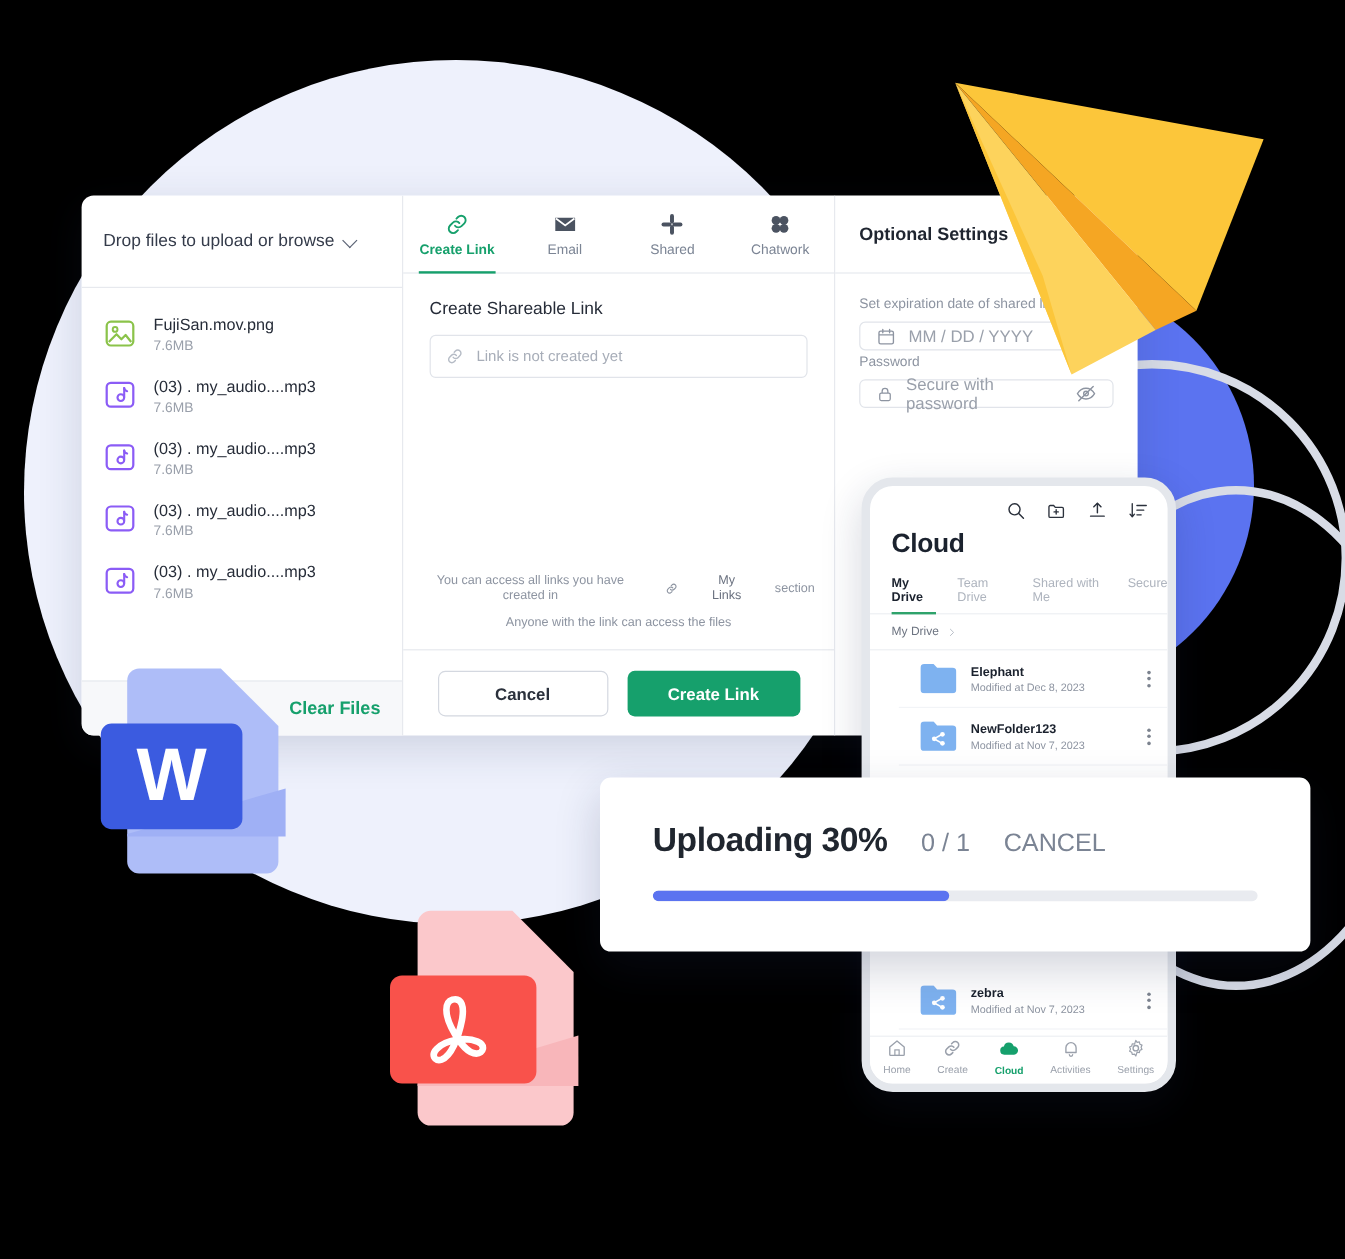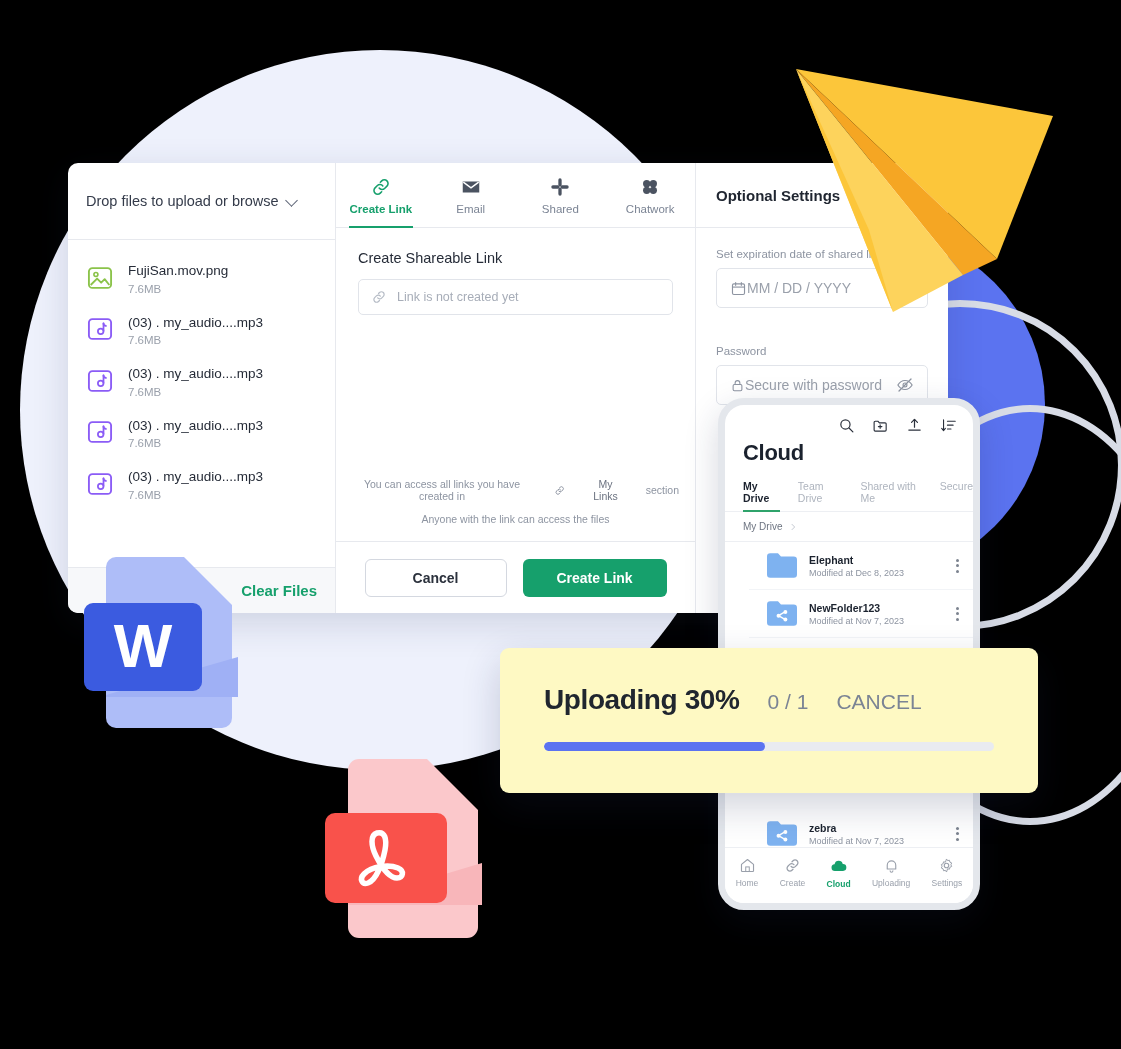--- a/index.html
+++ b/index.html
@@ -113,23 +113,23 @@
   
   .opt-col { flex: 1; display: flex; flex-direction: column; }
   .opt-head {
     height: 65px; display: flex; align-items: center; padding: 0 20px;
     border-bottom: 1px solid #E7E9EE;
     font-size: 15px; font-weight: bold; color: #1f2530;
   }
   .opt-body { padding: 20px 20px 0 20px; }
   .lbl { font-size: 11.5px; color: #8d94a1; margin-bottom: 8px; }
   .inp {
-    height: 40px; border: 1px solid #E1E4EA; border-radius: 5px;
-    display: flex; align-items: center; padding: 0 13px;
-    font-size: 14px; color: #9aa0ab; cursor: text; margin-bottom: 37px;
+    height: 24px; border: 1px solid #E1E4EA; border-radius: 5px;
+    display: flex; align-items: center; gap: 10px; padding: 0 13px;
+    font-size: 14px; color: #9aa0ab; cursor: text; margin-bottom: 4px;
   }
   .inp .ph { flex: 1; }
 
   
   .phone {
     position: absolute; left: 718px; top: 398px;
     width: 262px; height: 512px;
     background: #fff; border-radius: 26px;
     border: 7px solid #E4E7EC;
     box-shadow: 0 12px 34px rgba(30,40,80,.18);
@@ -151,34 +151,34 @@
   .ph-row {
     display: flex; align-items: center; gap: 12px;
     padding: 11px 14px 11px 18px; border-bottom: 1px solid #F2F4F7; margin-left: 24px;
   }
   .folder { width: 30px; height: 25px; flex: none; }
   .ph-rname { font-size: 10.5px; font-weight: bold; color: #1b222e; }
   .ph-rmod { font-size: 9px; color: #8d94a1; margin-top: 2px; }
   .kebab { margin-left: auto; display: flex; flex-direction: column; gap: 2.5px; cursor: pointer; }
   .kebab i { width: 3px; height: 3px; background: #7c838f; border-radius: 50%; display: block; }
   .ph-nav {
-    position: absolute; left: 0; right: 0; bottom: 0; height: 56px;
+    position: absolute; left: 0; right: 0; bottom: 0; height: 40px;
     border-top: 1px solid #EDEFF3; background: #fff;
     display: flex; align-items: center; justify-content: space-around; padding-bottom: 6px;
   }
   .ph-navitem {
     display: flex; flex-direction: column; align-items: center; gap: 4px;
     font-size: 8.5px; color: #9aa0ab; cursor: pointer;
   }
   .ph-navitem.active { color: #16A06C; font-weight: bold; }
 
   
   .upload-card {
     position: absolute; left: 500px; top: 648px;
-    width: 538px; height: 145px; background: #fef9c3;
+    width: 592px; height: 145px; background: #ffffff;
     border-radius: 9px; box-shadow: 0 14px 38px rgba(30,40,80,.20);
     padding: 36px 44px 0 44px;
   }
   .up-top { display: flex; align-items: baseline; gap: 28px; }
   .up-title { font-size: 28px; font-weight: bold; color: #20262f; letter-spacing: -.4px; }
   .up-count { font-size: 21px; color: #7b8494; }
   .up-cancel { font-size: 21px; color: #7b8494; cursor: pointer; }
   .up-bar { margin-top: 26px; height: 9px; border-radius: 5px; background: #E9EBF0; overflow: hidden; }
   .up-fill { height: 100%; border-radius: 5px; background: #5B73F0; }
 
@@ -496,21 +496,21 @@
         <svg width="18" height="18" viewBox="0 0 24 24">
           <path d="M6.5 18.5a4.5 4.5 0 01-.4-8.98A5.6 5.6 0 0117 9.3a4.6 4.6 0 01.4 9.2H6.5z" fill="#16A06C"></path>
         </svg>
         <span>Cloud</span>
       </div>
       <div class="ph-navitem">
         <svg width="17" height="17" viewBox="0 0 24 24" fill="none">
           <path d="M6 17v-5.5a6 6 0 0112 0V17H6z" stroke="#9aa0ab" stroke-width="1.6" stroke-linejoin="round"></path>
           <path d="M10 19.5a2 2 0 004 0" stroke="#9aa0ab" stroke-width="1.5" stroke-linecap="round"></path>
         </svg>
-        <span>Uploading</span>
+        <span>Activities</span>
       </div>
       <div class="ph-navitem">
         <svg width="17" height="17" viewBox="0 0 24 24" fill="none">
           <circle cx="12" cy="12" r="3.2" stroke="#9aa0ab" stroke-width="1.6"></circle>
           <path d="M12 2.8l1.5 2.3 2.7-.5.6 2.7 2.5 1.1-1.1 2.5 1.1 2.5-2.5 1.1-.6 2.7-2.7-.5L12 21.2l-1.5-2.3-2.7.5-.6-2.7-2.5-1.1 1.1-2.5-1.1-2.5 2.5-1.1.6-2.7 2.7.5L12 2.8z" stroke="#9aa0ab" stroke-width="1.4" stroke-linejoin="round"></path>
         </svg>
         <span>Settings</span>
       </div>
     </div>
   </div>

